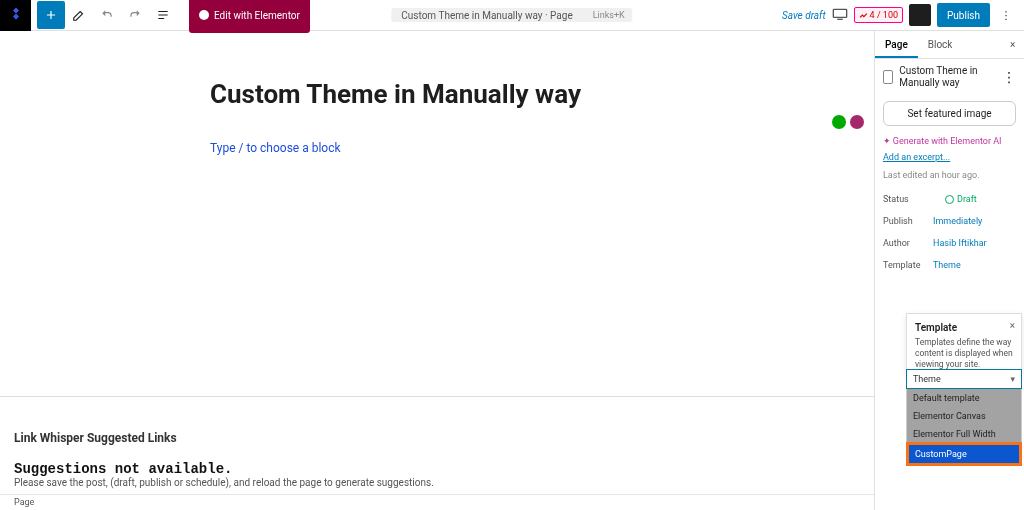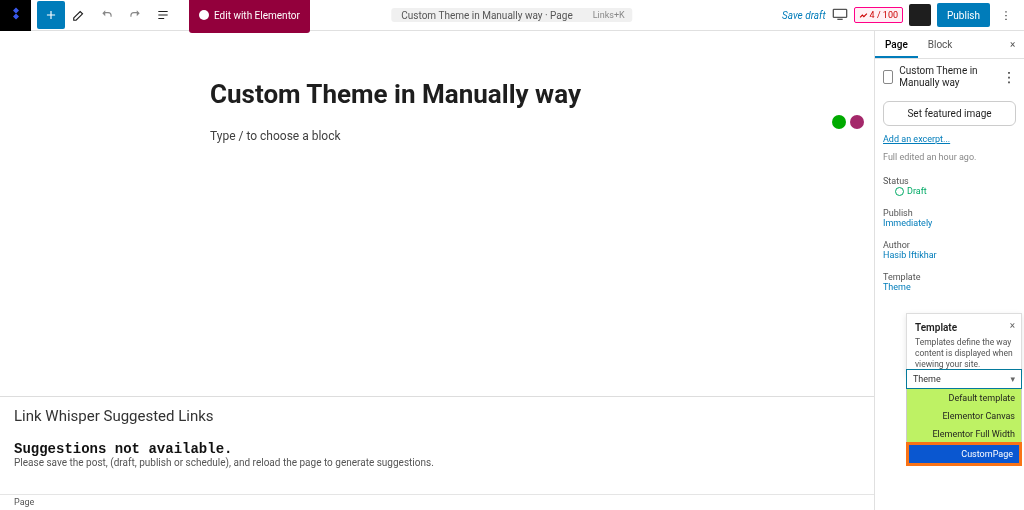--- a/index.html
+++ b/index.html
@@ -16,58 +16,58 @@
   .top-right{margin-left:auto;display:flex;align-items:center;gap:6px;padding-right:8px;}
   .save-draft{color:#007cba;font-size:10px;cursor:pointer;font-style:italic;}
   .score{border:1px solid #f08;background:#fff0f5;color:#c00;font-size:9px;padding:2px 4px;border-radius:2px;display:flex;align-items:flex-end;gap:2px;}
   .dark-square{width:22px;height:22px;background:#1e1e1e;border-radius:2px;}
   .publish-btn{background:#007cba;color:#fff;border:none;border-radius:2px;height:24px;padding:0 10px;font-size:10px;cursor:pointer;}
   .opts{width:20px;height:24px;display:flex;align-items:center;justify-content:center;cursor:pointer;}
 
   .main{display:flex;height:479px;}
   .editor{flex:1;position:relative;overflow:hidden;}
   .page-title{font-size:26px;font-weight:700;margin:48px 0 0 210px;}
-  .placeholder{color:#404040;font-size:12px;margin:20px 0 0 210px;}
+  .placeholder{color:#1d4ed8;font-size:12px;margin:32px 0 0 210px;}
   .yoast-icons{position:absolute;right:10px;top:84px;display:flex;gap:4px;}
   .yoast-icons span{width:14px;height:14px;border-radius:50%;display:inline-block;}
   .y1{background:#0a0;}
   .y2{background:#a4286a;}
   .lw-section{position:absolute;left:0;right:0;top:365px;border-top:1px solid #ddd;padding:10px 14px 0;}
-  .lw-title{font-size:15px;font-weight:400;color:#333;margin-bottom:16px;}
+  .lw-title{font-size:12px;font-weight:700;color:#333;margin-bottom:16px;margin-top:24px;}
   .lw-na{font-size:14px;font-weight:700;color:#111;font-family:Liberation Mono, monospace;}
   .lw-note{font-size:10px;color:#555;}
   .foot{position:absolute;left:0;right:0;bottom:0;height:16px;border-top:1px solid #e5e5e5;font-size:9px;color:#555;padding:2px 14px 0;}
 
   .sidebar{width:150px;border-left:1px solid #e0e0e0;position:relative;background:#fff;}
   .tabs{display:flex;border-bottom:1px solid #e0e0e0;height:28px;align-items:stretch;}
   .tabs div{flex:0 0 auto;padding:0 10px;line-height:28px;font-size:10px;cursor:pointer;color:#555;}
   .tabs .active{color:#000;font-weight:500;border-bottom:2px solid #007cba;}
   .tabs .close{margin-left:auto;width:24px;text-align:center;}
   .crumb{display:flex;align-items:center;padding:6px 8px;gap:6px;}
   .crumb-icon{width:14px;height:14px;border:1px solid #888;border-radius:2px;}
   .crumb-text{font-size:10px;line-height:12px;}
   .crumb-opts{margin-left:auto;font-size:14px;cursor:pointer;}
   .sf-btn{margin:6px 8px;border:1px solid #ccc;border-radius:6px;text-align:center;font-size:10px;padding:6px 0;cursor:pointer;}
   .ai-link{color:#c036a1;font-size:9px;padding:4px 8px;cursor:pointer;}
   .excerpt-link{color:#007cba;font-size:9px;text-decoration:underline;padding:2px 8px 8px;display:block;cursor:pointer;}
   .last-edit{color:#888;font-size:9px;padding:0 8px 8px;}
-  .meta-row{display:flex;padding:6px 8px;font-size:9px;flex-direction:column;}
+  .meta-row{display:flex;padding:6px 8px;font-size:9px;}
   .meta-row .k{color:#555;width:50px;}
   .meta-row .v{color:#007cba;cursor:pointer;}
   .meta-row .v.draft{color:#0a6;display:flex;align-items:center;gap:3px;padding-left:12px;}
   .draft-dot{width:9px;height:9px;border:1.5px solid #0a6;border-radius:50%;display:inline-block;}
 
   .popover{position:absolute;right:2px;top:282px;width:116px;background:#fff;border:1px solid #ddd;box-shadow:0 2px 6px rgba(0,0,0,.1);font-size:10px;padding:8px 8px 4px;z-index:5;}
   .popover h4{font-size:10px;font-weight:600;margin-bottom:4px;}
   .popover .close-p{position:absolute;right:6px;top:6px;cursor:pointer;color:#666;}
   .popover p{font-size:8.5px;color:#555;line-height:11px;}
   .tpl-select{position:absolute;right:2px;top:338px;width:116px;z-index:6;}
   .tpl-current{border:1px solid #047a9c;background:#fff;height:20px;line-height:18px;padding:0 6px;font-size:9px;color:#333;position:relative;}
   .tpl-current::after{content:"▾";position:absolute;right:6px;color:#666;font-size:9px;}
-  .tpl-list{background:#bef264;border:1px solid #ccc;border-top:none;text-align:right;}
+  .tpl-list{background:#a3a3a3;border:1px solid #ccc;border-top:none;}
   .tpl-list div{font-size:9px;padding:4px 6px;cursor:pointer;}
   .tpl-list .hl{background:#0a57d0;color:#fff;border:3px solid #f97316;margin:-1px;}
 </style>
 </head>
 <body>
 
 <div class="topbar">
   <div class="logo">
     <svg viewBox="0 0 24 24">
         <path d="M12 2l4 4-4 4-4-4 4-4zm0 8l4 4-4 4-4-4 4-4z" fill="#3858e9"></path>
@@ -147,22 +147,23 @@
       <div class="active">Page</div>
       <div>Block</div>
       <div class="close">×</div>
     </div>
     <div class="crumb">
       <span class="crumb-icon"></span>
       <span class="crumb-text">Custom Theme in Manually way</span>
       <span class="crumb-opts">⋮</span>
     </div>
     <div class="sf-btn">Set featured image</div>
+    <div class="ai-link">✦ Generate with Elementor AI</div>
     <a class="excerpt-link">Add an excerpt...</a>
-    <div class="last-edit">Full edited an hour ago.</div>
+    <div class="last-edit">Last edited an hour ago.</div>
     <div class="meta-row">
         <span class="k">Status</span>
         <span class="v draft">
           <span class="draft-dot"></span>
           <span>Draft</span>
         </span>
       </div>
     <div class="meta-row">
         <span class="k">Publish</span>
         <span class="v">Immediately</span>

